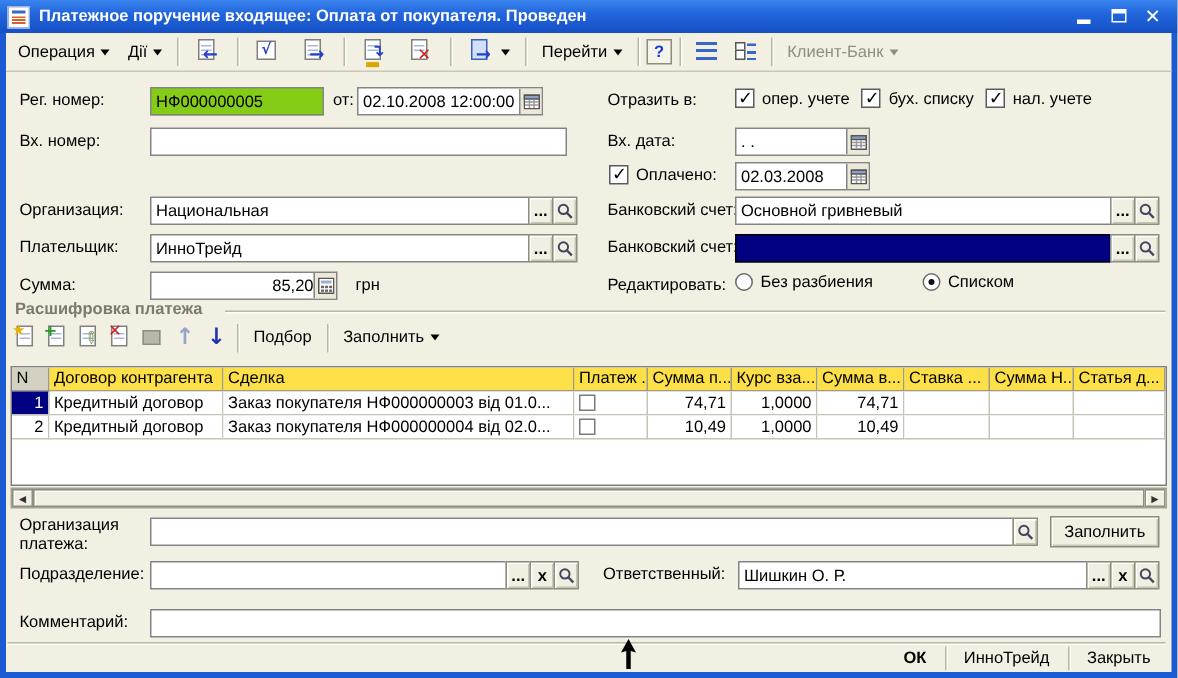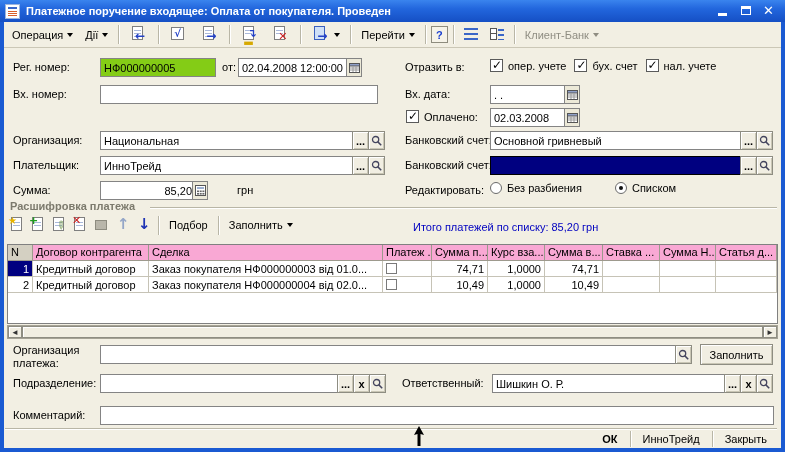--- a/index.html
+++ b/index.html
@@ -59,21 +59,21 @@
   .radio.sel::after{content:"";position:absolute;left:3px;top:3px;width:4px;height:4px;border-radius:50%;background:#111;}
   .hrow{display:flex;align-items:center;gap:5px;}
   
   .group-title{font-weight:bold;color:#7c7a6d;}
   .groupline{height:1px;background:#b9b6a6;box-shadow:0 1px 0 #fff;}
   
   .total-blue{color:#0000c0;}
   
   .tbl{border:1px solid #808080;background:#fff;overflow:hidden;}
   .trh,.tr{display:flex;}
-  .th{background:#f9a8d4;border-right:1px solid #9d9a8d;border-bottom:1px solid #9d9a8d;height:16px;padding:1px 3px;overflow:hidden;white-space:nowrap;}
+  .th{background:#fde047;border-right:1px solid #9d9a8d;border-bottom:1px solid #9d9a8d;height:16px;padding:1px 3px;overflow:hidden;white-space:nowrap;}
   .th.first{background:#d4d0c2;}
   .td{background:#fff;border-right:1px solid #c6c3b6;border-bottom:1px solid #c6c3b6;height:16px;padding:1px 3px;overflow:hidden;white-space:nowrap;display:flex;align-items:center;}
   .td.num{justify-content:flex-end;}
   .td.sel{background:#000080;color:#fff;}
   .c0{width:25px;} .c1{width:116px;} .c2{width:234px;} .c3{width:49px;}
   .c4{width:56px;} .c5{width:57px;} .c6{width:58px;} .c7{width:57px;}
   .c8{width:56px;} .c9{width:61px;}
   .mini-cb{width:11px;height:11px;border:1px solid #7a7a7a;background:#fff;}
   
   .hscroll{height:14px;display:flex;background:#f0ede1;border:1px solid #a5a295;}
@@ -196,21 +196,21 @@
   </div>
 
   <div class="abs client"></div>
 
   <span class="abs label" style="left:13px;top:61px">Рег. номер:</span>
   <div class="abs fld ro" style="left:100px;top:58px;width:116px">
     <span>НФ000000005</span>
   </div>
   <span class="abs label" style="left:222px;top:61px">от:</span>
   <div class="abs fld" style="left:238px;top:58px;width:124px">
-    <span style="flex:1">02.04.2008 12:00:00</span>
+    <span style="flex:1">02.10.2008 12:00:00</span>
     <span class="inbtn">
       <svg width="11" height="11">
           <rect x="0.5" y="1.5" width="10" height="9" fill="#fff" stroke="#555"></rect>
           <rect x="0.5" y="1.5" width="10" height="2.5" fill="#8fa0c8" stroke="#555"></rect>
           <line x1="1" y1="6" x2="10" y2="6" stroke="#999"></line>
           <line x1="1" y1="8" x2="10" y2="8" stroke="#999"></line>
           <line x1="4" y1="4.5" x2="4" y2="10" stroke="#999"></line>
           <line x1="7" y1="4.5" x2="7" y2="10" stroke="#999"></line>
         </svg>
     </span>
@@ -219,21 +219,21 @@
   <span class="abs label" style="left:13px;top:88px">Вх. номер:</span>
   <div class="abs fld" style="left:100px;top:85px;width:278px">
     <span></span>
   </div>
 
   <span class="abs label" style="left:405px;top:61px">Отразить в:</span>
   <div class="abs hrow" style="left:490px;top:59px">
     <span class="cb checked"></span>
     <span>опер. учете</span>
     <span class="cb checked" style="margin-left:3px"></span>
-    <span>бух. счет</span>
+    <span>бух. списку</span>
     <span class="cb checked" style="margin-left:3px"></span>
     <span>нал. учете</span>
   </div>
 
   <span class="abs label" style="left:405px;top:88px">Вх. дата:</span>
   <div class="abs fld" style="left:490px;top:85px;width:90px">
     <span style="flex:1"> .  .</span>
     <span class="inbtn">
       <svg width="11" height="11">
           <rect x="0.5" y="1.5" width="10" height="9" fill="#fff" stroke="#555"></rect>
@@ -286,21 +286,21 @@
       <span>...</span>
     </span>
   <span class="abs sbtn" style="left:368px;top:156px">
     <svg width="12" height="12">
         <circle cx="4.6" cy="4.6" r="3.1" fill="none" stroke="#44455e" stroke-width="1.3"></circle>
         <line x1="7" y1="7" x2="10.2" y2="10.2" stroke="#44455e" stroke-width="1.6"></line>
       </svg>
   </span>
 
   <span class="abs label" style="left:13px;top:184px">Сумма:</span>
-  <div class="abs fld" style="left:100px;top:181px;width:108px">
+  <div class="abs fld" style="left:100px;top:181px;width:125px">
     <span style="flex:1;text-align:right">85,20</span>
     <span class="inbtn">
       <svg width="11" height="11">
           <rect x="0.5" y="0.5" width="10" height="10" fill="#fff" stroke="#555"></rect>
           <rect x="2" y="2" width="7" height="2" fill="#9db0d0"></rect>
           <rect x="2" y="5.5" width="2" height="1.6" fill="#666"></rect>
           <rect x="4.7" y="5.5" width="2" height="1.6" fill="#666"></rect>
           <rect x="7.4" y="5.5" width="2" height="1.6" fill="#666"></rect>
           <rect x="2" y="8" width="2" height="1.6" fill="#666"></rect>
           <rect x="4.7" y="8" width="2" height="1.6" fill="#666"></rect>
@@ -390,21 +390,20 @@
     <span class="vsep"></span>
     <span class="tbtn">
         <span>Подбор</span>
       </span>
     <span class="vsep"></span>
     <span class="tbtn">
       <span>Заполнить</span>
       <span class="caret"></span>
     </span>
   </div>
-  <span class="abs total-blue" style="left:413px;top:221px">Итого платежей по списку: 85,20 грн</span>
 
   <div class="abs tbl" style="left:7px;top:244px;width:771px;height:80px">
     <div class="trh">
       <span class="th first c0">N</span>
       <span class="th c1">Договор контрагента</span>
       <span class="th c2">Сделка</span>
       <span class="th c3">Платеж ...</span>
       <span class="th c4">Сумма п...</span>
       <span class="th c5">Курс вза...</span>
       <span class="th c6">Сумма в...</span>

